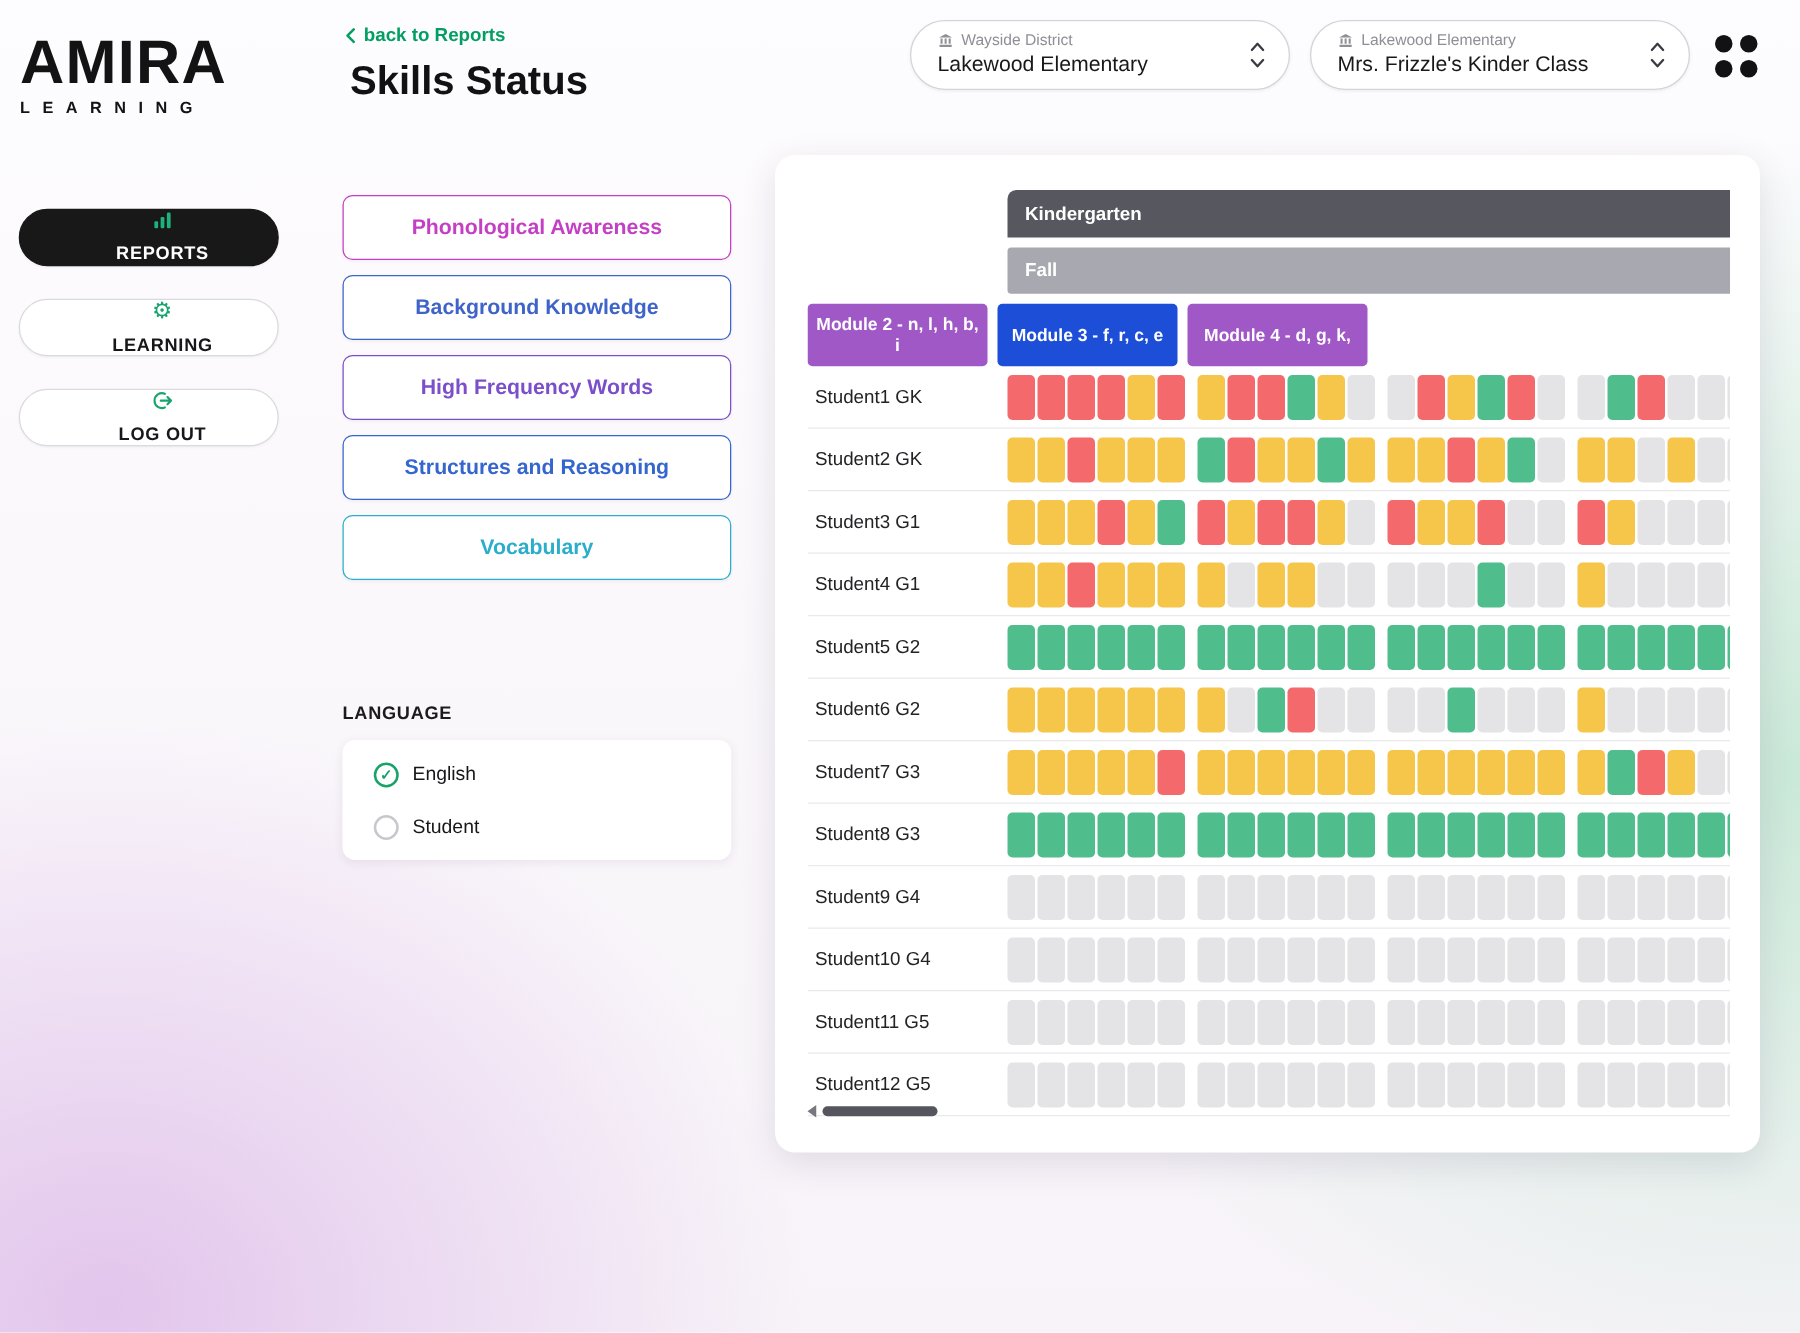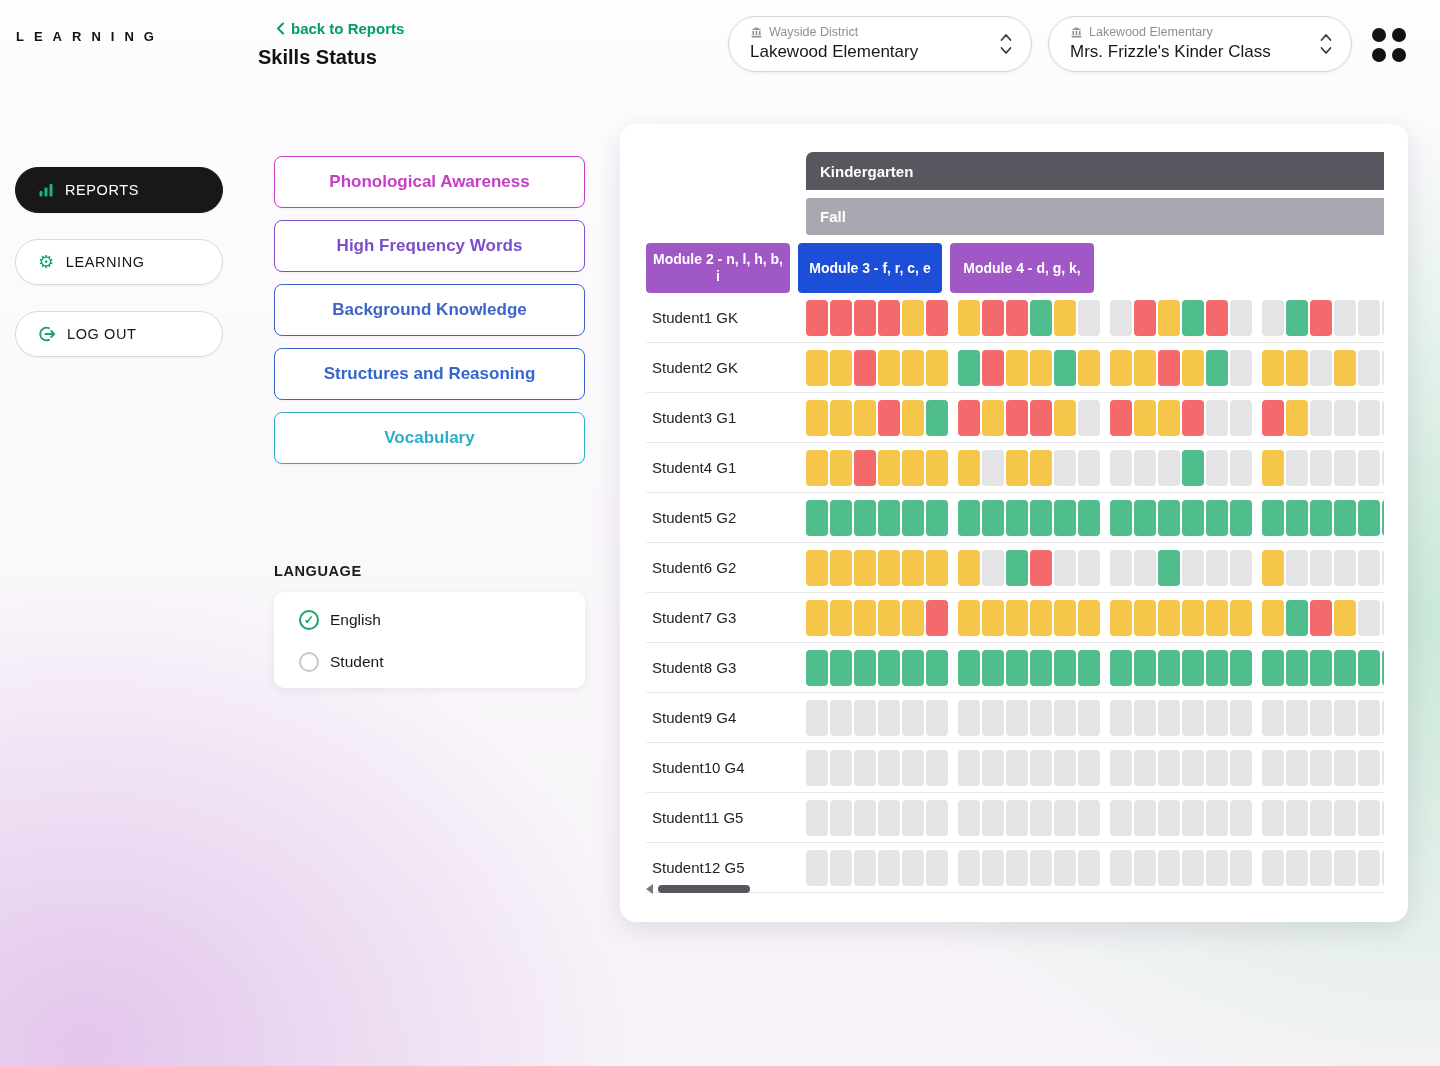--- a/index.html
+++ b/index.html
@@ -11,39 +11,39 @@
       radial-gradient(1050px 820px at 100% 58%, rgba(186,228,204,.75), rgba(186,228,204,0) 62%),
       linear-gradient(180deg,#fdfcfe 0%,#f7f3f8 100%);
   }
   
   .logo{position:absolute;left:16px;top:26px;width:210px;}
   .logo-main{font-size:49px;font-weight:800;letter-spacing:1px;color:#131313;line-height:1;}
   .logo-sub{font-size:13px;font-weight:700;letter-spacing:10px;color:#131313;margin-top:3px;}
   
   .back-link{position:absolute;left:276px;top:20px;display:flex;align-items:center;gap:6px;
     color:#029e62;font-size:15px;font-weight:600;cursor:pointer;text-decoration:none;}
-  .page-title{position:absolute;left:258px;top:46px;font-size:20px;font-weight:700;color:#121212;}
+  .page-title{position:absolute;left:280px;top:46px;font-size:32px;font-weight:700;color:#121212;}
   
   .selector{position:absolute;top:16px;height:56px;width:304px;background:#fff;
     border:1px solid #d4d4da;border-radius:30px;box-sizing:border-box;
     box-shadow:0 1px 3px rgba(0,0,0,.07);cursor:pointer;}
   .selector .inner{position:absolute;left:21px;top:8px;right:44px;}
   .sel-label{display:flex;align-items:center;gap:6px;color:#8f8f97;font-size:12.5px;}
   .sel-value{margin-top:3px;color:#18181b;font-size:17px;white-space:nowrap;overflow:hidden;}
   .sel-chevrons{position:absolute;right:18px;top:50%;transform:translateY(-50%);}
   #selector-district{left:728px;}
   #selector-class{left:1048px;}
   .apps-icon{position:absolute;left:1372px;top:28px;width:34px;height:34px;display:grid;
     grid-template-columns:14px 14px;grid-template-rows:14px 14px;gap:6px;cursor:pointer;}
   .apps-icon span{width:14px;height:14px;border-radius:50%;background:#121212;}
   
   .side-pill{position:absolute;left:15px;width:208px;height:46px;border-radius:23px;
     display:flex;align-items:center;gap:11px;padding-left:22px;box-sizing:border-box;
-    font-size:14.5px;font-weight:400;letter-spacing:.6px;cursor:pointer;
-    background:#fff;border:1px solid #dadade;color:#17171a;box-shadow:0 1px 2px rgba(0,0,0,.05);}
+    font-size:14.5px;font-weight:700;letter-spacing:.6px;cursor:pointer;
+    background:#fff;border:1px solid #dadade;color:#17171a;box-shadow:0 1px 2px rgba(0,0,0,.05);flex-direction:column;}
   .side-pill.dark{background:#181818;border-color:#181818;color:#fff;}
   #pill-reports{top:167px;}
   #pill-settings{top:239px;}
   #pill-logout{top:311px;}
   .gear-glyph{font-family:"DejaVu Sans", sans-serif;color:#17a56d;font-size:18px;line-height:1;}
   
   .skills{position:absolute;left:274px;top:156px;width:311px;display:flex;flex-direction:column;gap:12px;}
   .skill-btn{height:52px;border-radius:8px;border:1.5px solid transparent;background:#fff;
     font-family:"Liberation Sans",sans-serif;font-size:17px;font-weight:700;cursor:pointer;
     box-shadow:0 1px 2px rgba(0,0,0,.04);}
@@ -80,20 +80,21 @@
   .cell{width:22px;height:36px;border-radius:4px;flex:0 0 auto;cursor:pointer;}
   .hscroll{position:absolute;left:26px;bottom:28px;display:flex;align-items:center;gap:5px;cursor:pointer;}
   .hscroll .arrow{width:0;height:0;border-top:5px solid transparent;border-bottom:5px solid transparent;
     border-right:7px solid #77777e;}
   .hscroll .thumb{width:92px;height:8px;border-radius:4px;background:#55555e;}
 </style>
 </head>
 <body>
 
 <div class="logo">
+  <div class="logo-main">AMIRA</div>
   <div class="logo-sub">LEARNING</div>
 </div>
 
 <a class="back-link">
   <svg width="9" height="13" viewBox="0 0 9 13">
     <polyline points="7,1.5 2,6.5 7,11.5" fill="none" stroke="#029e62" stroke-width="2" stroke-linecap="round" stroke-linejoin="round"></polyline>
   </svg>
   <span>back to Reports</span>
 </a>
 <div class="page-title">Skills Status</div>
@@ -154,22 +155,22 @@
 <div class="side-pill" id="pill-logout">
   <svg width="18" height="18" viewBox="0 0 18 18">
     <path d="M11 3.2 A6.3 6.3 0 1 0 11 14.8" fill="none" stroke="#17a56d" stroke-width="1.8" stroke-linecap="round"></path>
     <path d="M7.5 9 H16 M13.2 6 l3 3 -3 3" fill="none" stroke="#17a56d" stroke-width="1.8" stroke-linecap="round" stroke-linejoin="round"></path>
   </svg>
   <span>LOG OUT</span>
 </div>
 
 <div class="skills">
     <button class="skill-btn" style="color: rgb(196, 63, 195); border-color: rgb(196, 63, 195);">Phonological Awareness</button>
+    <button class="skill-btn" style="color: rgb(62, 99, 201); border-color: rgb(62, 99, 201);">Background Knowledge</button>
     <button class="skill-btn" style="color: rgb(123, 79, 201); border-color: rgb(123, 79, 201);">High Frequency Words</button>
-    <button class="skill-btn" style="color: rgb(62, 99, 201); border-color: rgb(62, 99, 201);">Background Knowledge</button>
     <button class="skill-btn" style="color: rgb(53, 102, 207); border-color: rgb(53, 102, 207);">Structures and Reasoning</button>
     <button class="skill-btn" style="color: rgb(43, 174, 203); border-color: rgb(43, 174, 203);">Vocabulary</button>
   </div>
 
 <div class="language-title">LANGUAGE</div>
 <div class="language-card">
     <div class="lang-row">
       <span class="radio checked"></span>
       <span class="lang-label">English</span>
     </div>

